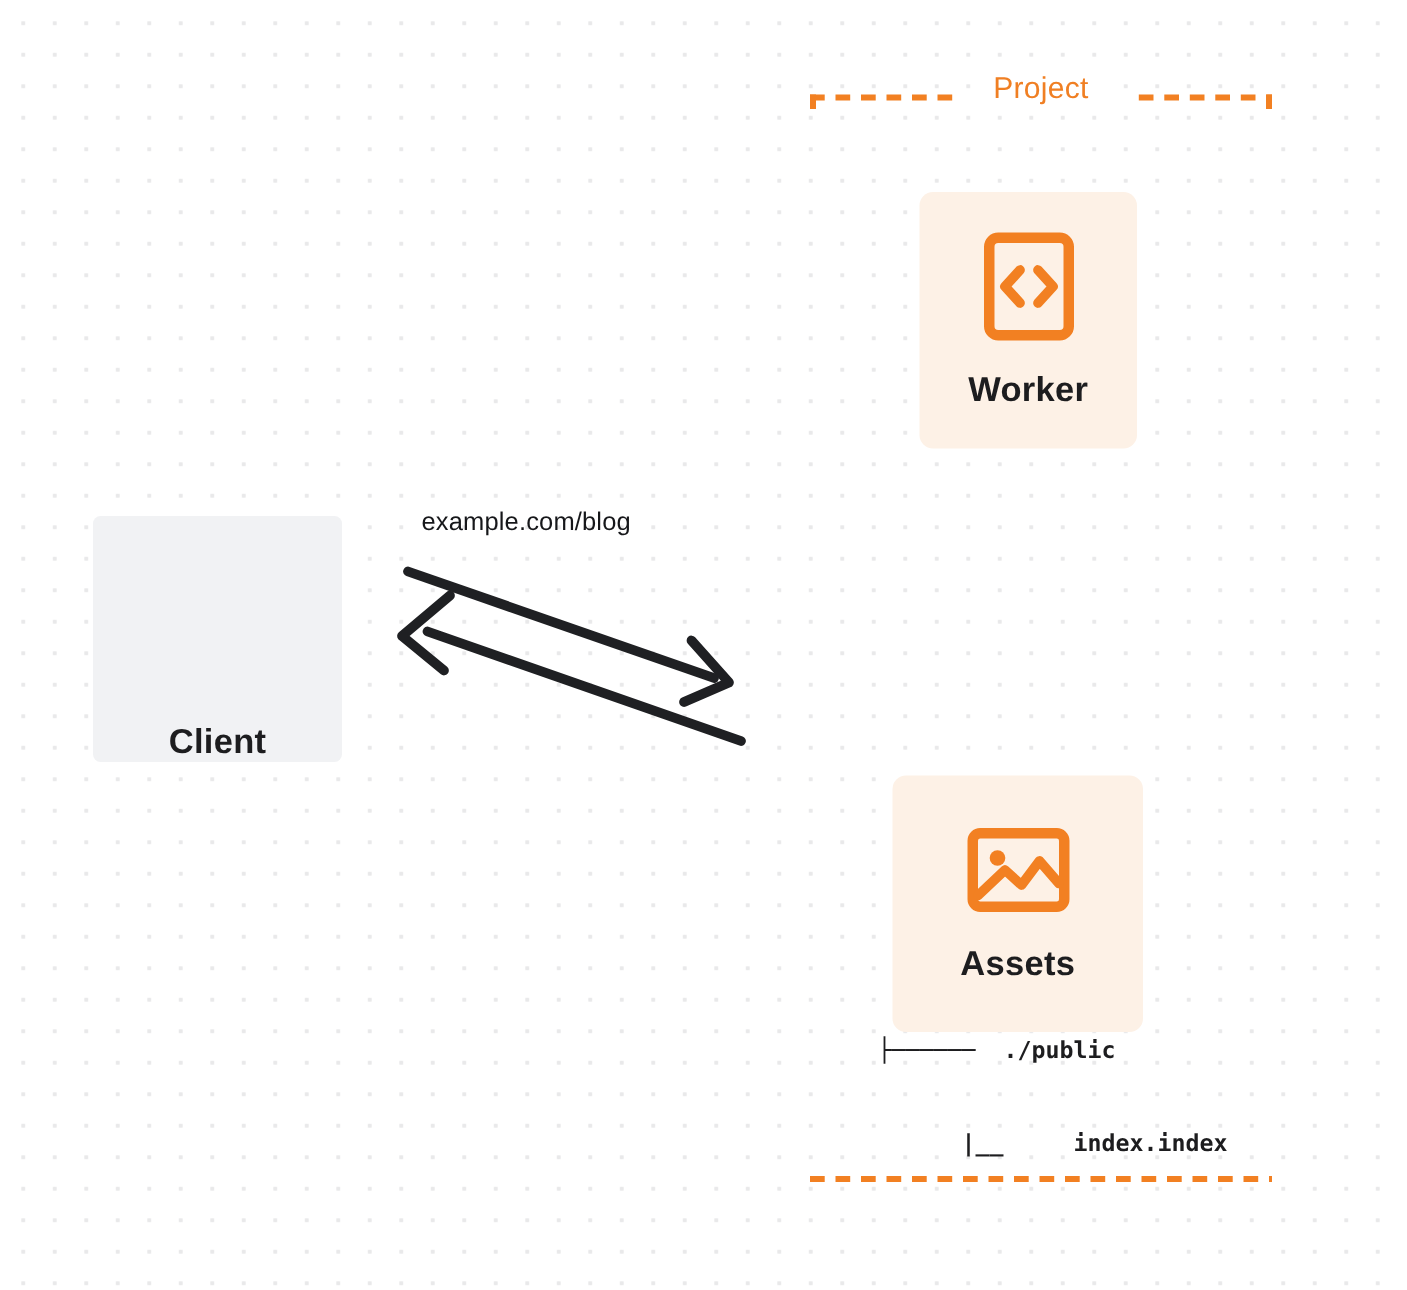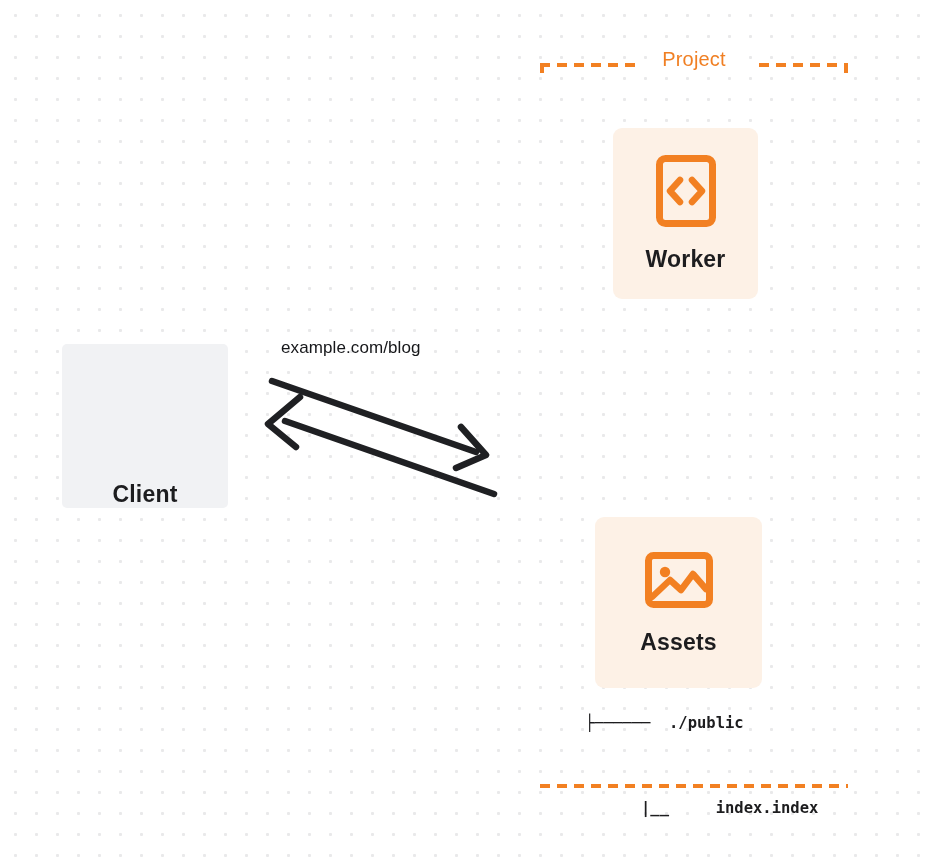--- a/index.html
+++ b/index.html
@@ -133,21 +133,21 @@
     position: absolute;
     left: 45px;
     top: 586px;
     font-family: "DejaVu Sans Mono", "Liberation Mono", monospace;
     font-size: 15.5px;
     font-weight: bold;
     color: #1d1d1f;
     line-height: 20.5px;
     white-space: pre;
   }
-  #file-tree .tree-row { display: block; margin-top: 23px; }
+  #file-tree .tree-row { display: block; }
 
   
   #arrows {
     position: absolute;
     left: 0;
     top: 0;
     width: 938px;
     height: 860px;
     pointer-events: none;
   }

